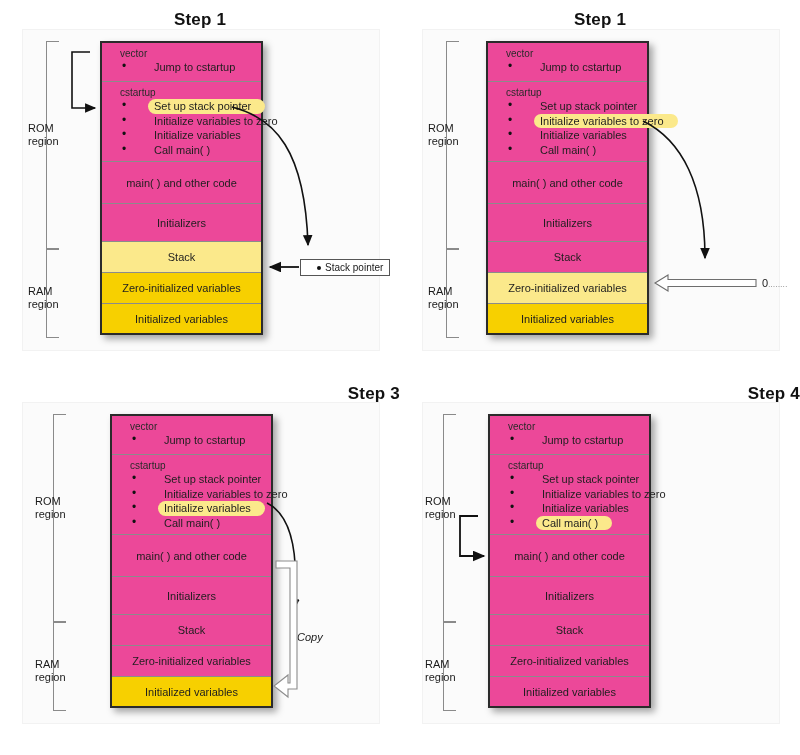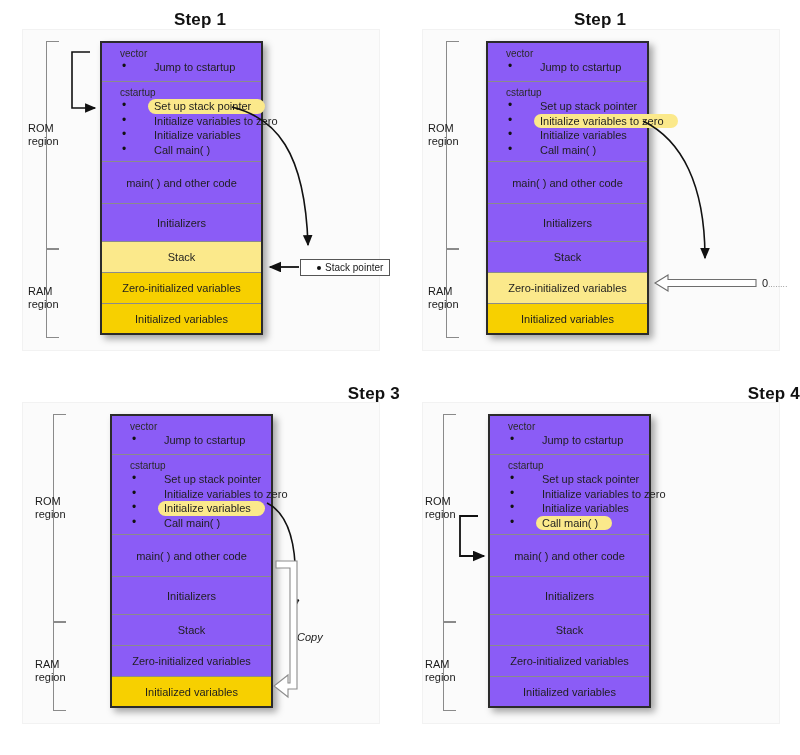--- a/index.html
+++ b/index.html
@@ -45,21 +45,21 @@
     position:absolute;
     border:2px solid #2b2b2b;
     background:#ffffff;
     box-shadow:4px 4px 7px rgba(0,0,0,.35);
     box-sizing:border-box;
   }
   .band{
     position:relative;
     border-bottom:1px solid #8b8b8b;
     box-sizing:border-box;
-    background:#8b5cf6;
+    background:#ec4899;
   }
   .band:last-child{border-bottom:none;}
   .band.centered{
     display:flex;align-items:center;justify-content:center;
     font-size:11px;color:#1e1e1e;
   }
   .band.listband{padding:4px 0 3px 0;}
   .band-head{
     font-size:10px;color:#2a2a2a;
     padding-left:18px;line-height:13px;

